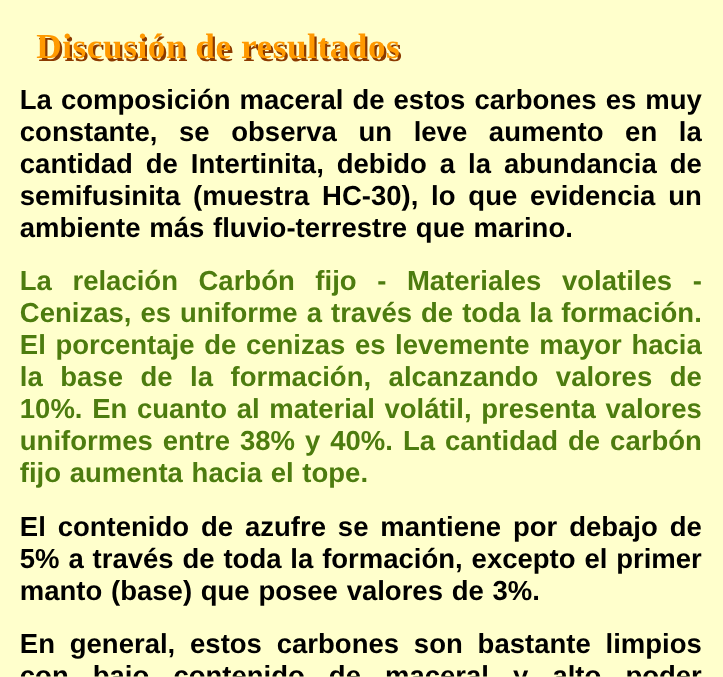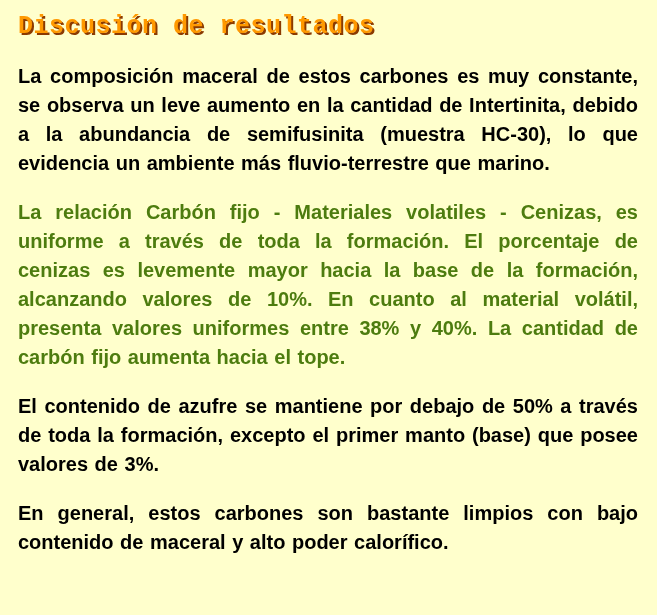--- a/index.html
+++ b/index.html
@@ -13,46 +13,46 @@
     background: #FFFFCC; 
     font-family: "Liberation Sans", sans-serif;
   }
   .slide {
     box-sizing: border-box;
     width: 657px;
     height: 615px;
     padding: 12px 19px 0 18px;
   }
   .slide-title {
-    margin: 0;
-    font-size: 25px;
+    margin: 15px;
+    font-size: 32px;
     line-height: 30px;
     font-weight: bold;
     letter-spacing: 0.5px;
-    font-family: Liberation Mono, monospace;
+    font-family: Liberation Serif, serif;
   }
   .slide p {
     margin: 20px 0 0 0;
-    font-size: 20px;
+    font-size: 25px;
     line-height: 29px;
     font-weight: bold;
     color: #000000;
     text-align: justify;
     hyphens: none;
     -webkit-hyphens: none;
     word-spacing: 1px;
   }
 </style>
 </head>
 <body style="background-color: rgb(255, 255, 204);">
 
 <div class="slide">
   <h1 class="slide-title" style="color: rgb(255, 153, 0); text-shadow: rgb(139, 58, 0) 2px 2px 0px;">Discusión de resultados</h1>
 
   <p style="color: rgb(0, 0, 0);">La composición maceral de estos carbones es muy constante, se observa un leve aumento en la cantidad de Intertinita, debido a la abundancia de semifusinita (muestra HC-30), lo que evidencia un ambiente más fluvio-terrestre que marino.</p>
 
   <p style="color: #4d7c0f;">La relación Carbón fijo - Materiales volatiles - Cenizas, es uniforme a través de toda la formación. El porcentaje de cenizas es levemente mayor hacia la base de la formación, alcanzando valores de 10%. En cuanto al material volátil, presenta valores uniformes entre 38% y 40%. La cantidad de carbón fijo aumenta hacia el tope.</p>
 
-  <p style="color: rgb(0, 0, 0);">El contenido de azufre se mantiene por debajo de 50% a través de toda la formación, excepto el primer manto (base) que posee valores de 3%.</p>
+  <p style="color: rgb(0, 0, 0);">El contenido de azufre se mantiene por debajo de 5% a través de toda la formación, excepto el primer manto (base) que posee valores de 3%.</p>
 
 
   <p style="color: rgb(0, 0, 0);">En general, estos carbones son bastante limpios con bajo contenido de maceral y alto poder calorífico.</p>
 </div>
 
 </body></html>

